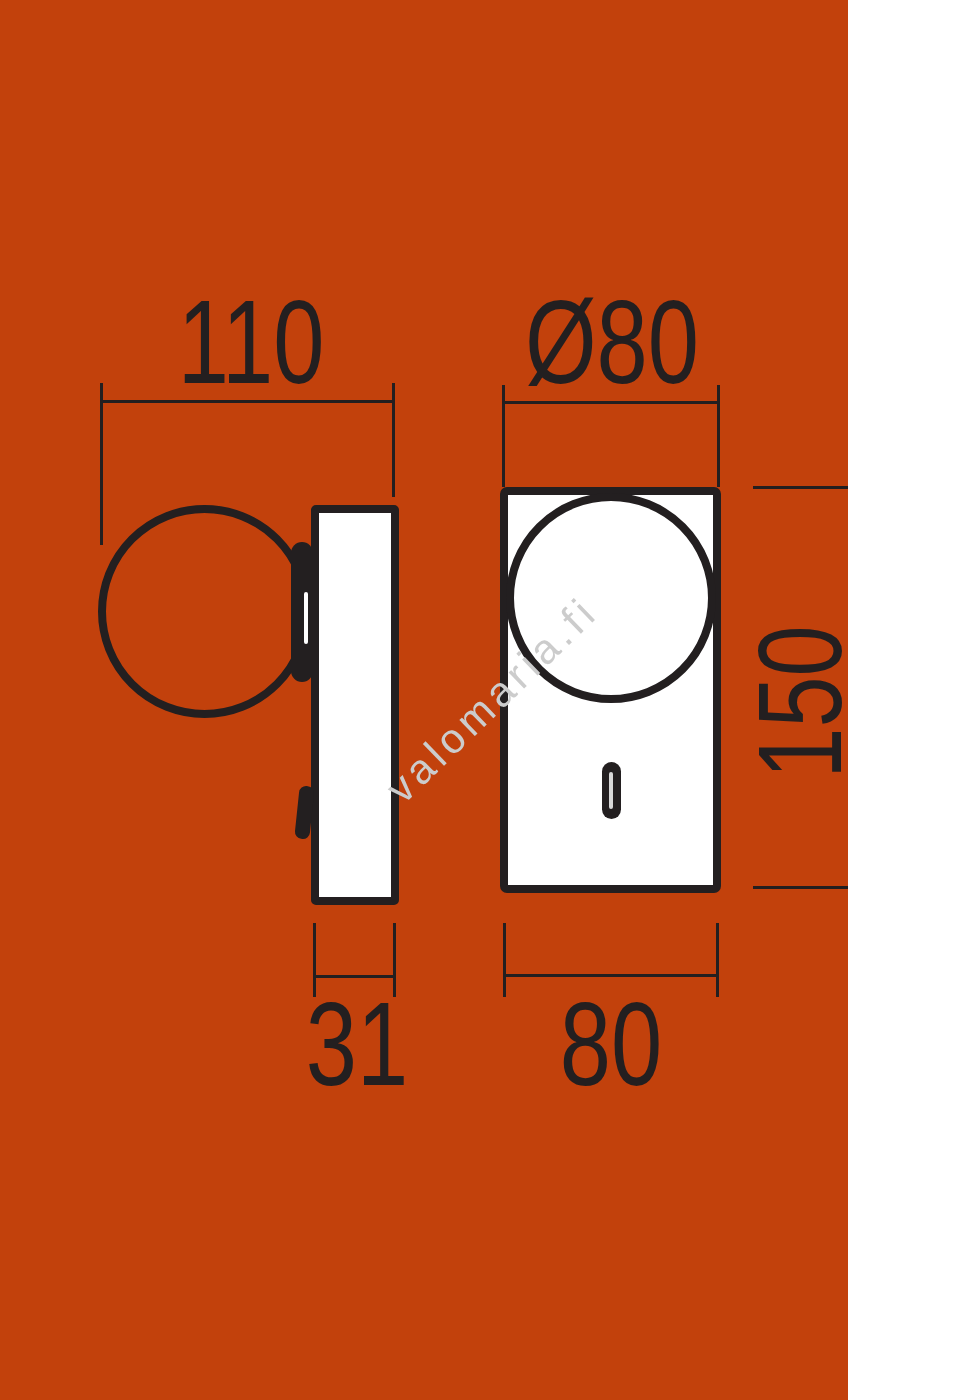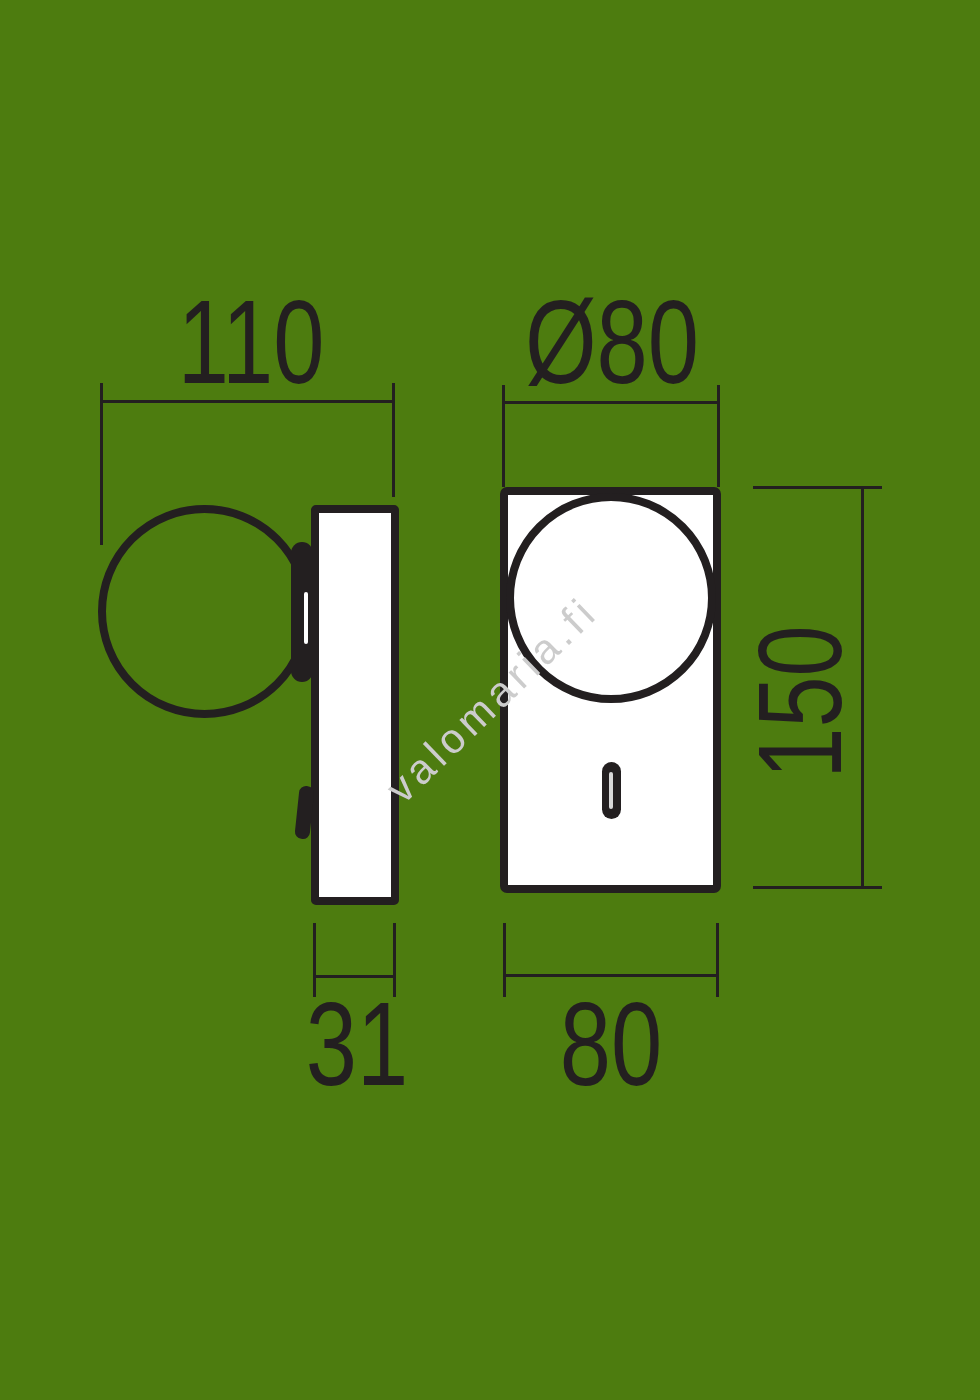--- a/index.html
+++ b/index.html
@@ -2,22 +2,22 @@
 <html style="--line-color: #231f20; --watermark-color: #cccccc;"><head>
 <meta charset="utf-8">
 <style>
   :root{
     --line-color:#231f20;
     --watermark-color:#cccccc;
   }
   html,body{margin:0;padding:0;background:#ffffff;}
   #canvas{
     position:relative;
-    width:980px;height:1400px;
-    background:#4d7c0f;
+    width:848px;height:1400px;
+    background:#c2410c;
     overflow:hidden;
     font-family:"Liberation Sans", sans-serif;
   }
   
   .dline{position:absolute;background:var(--line-color);}
   
   .dim-text{
     position:absolute;
     color:var(--line-color);
     font-size:118px;

